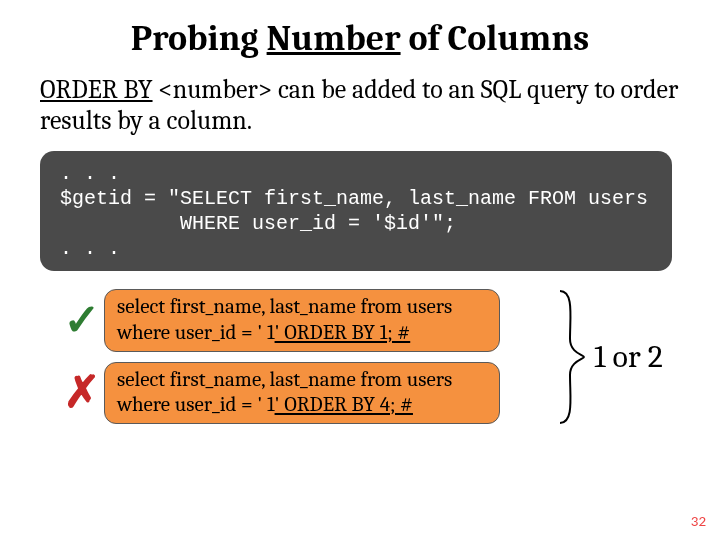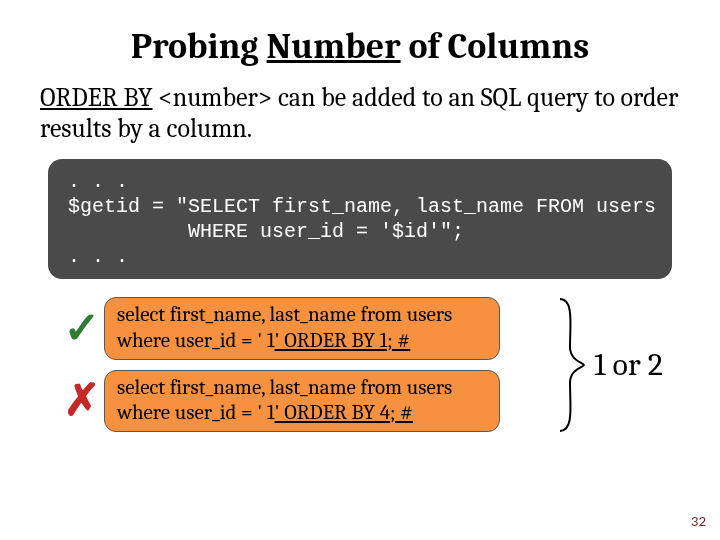--- a/index.html
+++ b/index.html
@@ -1,51 +1,51 @@
 <!DOCTYPE html>
 <html><head>
 <meta charset="utf-8">
 <style>
   * { box-sizing: border-box; margin: 0; padding: 0; }
   html, body { width: 720px; height: 540px; background: #fff; font-family: Cambria, Georgia, 'Times New Roman', serif; }
-  .slide { position: relative; width: 720px; height: 540px; padding: 20px 40px 0 40px; }
+  .slide { position: relative; width: 720px; height: 540px; padding: 12px 40px 0 40px; }
   .title { font-size: 36px; text-align: center; color: #000; margin-top: 6px; margin-bottom: 16px; }
   .title .underline { text-decoration: underline; }
   .desc { font-size: 26px; line-height: 1.2; margin-bottom: 14px; }
   .desc .ul { text-decoration: underline; }
   .codebox {
     background: #4a4a4a;
     color: #fff;
     border-radius: 14px;
     padding: 10px 16px 10px 20px;
     font-family: Consolas, 'Courier New', monospace;
     font-size: 20px;
     line-height: 1.25;
     white-space: pre;
-    margin: 0 8px 18px 8px;
+    margin: 0 8px 18px 0;
   }
   .examples { position: relative; margin-left: 20px; margin-top: 4px; }
   .exrow { display: flex; align-items: center; margin-bottom: 10px; }
   .mark { width: 44px; font-size: 44px; line-height: 1; text-align: center; font-weight: bold; }
   .check { color: #2e7d32; }
   .cross { color: #c62828; }
   .qbox {
     background: #f5913f;
     border: 1.5px solid #5a5a5a;
     border-radius: 12px;
     padding: 4px 12px 6px 12px;
     font-size: 21px;
     line-height: 1.2;
     width: 396px;
   }
   .qbox .ul { text-decoration: underline; text-align: center; }
   .brace-wrap { position: absolute; left: 494px; top: -2px; display: flex; align-items: center; }
   .brace-svg { width: 34px; height: 140px; }
   .brace-label { font-size: 32px; margin-left: 6px; line-height: 1.15; }
-  .pagenum { position: absolute; right: 14px; bottom: 10px; font-size: 15px; font-family: Calibri, Arial, sans-serif; color: #7f1d1d; }
+  .pagenum { position: absolute; right: 14px; bottom: 10px; font-size: 15px; font-family: Calibri, Arial, sans-serif; color: #ef4444; }
 </style>
 </head>
 <body>
 
 <div class="slide">
 
   <h1 class="title">
     <span>Probing </span><span class="underline">Number</span><span> of Columns</span>
   </h1>
 

